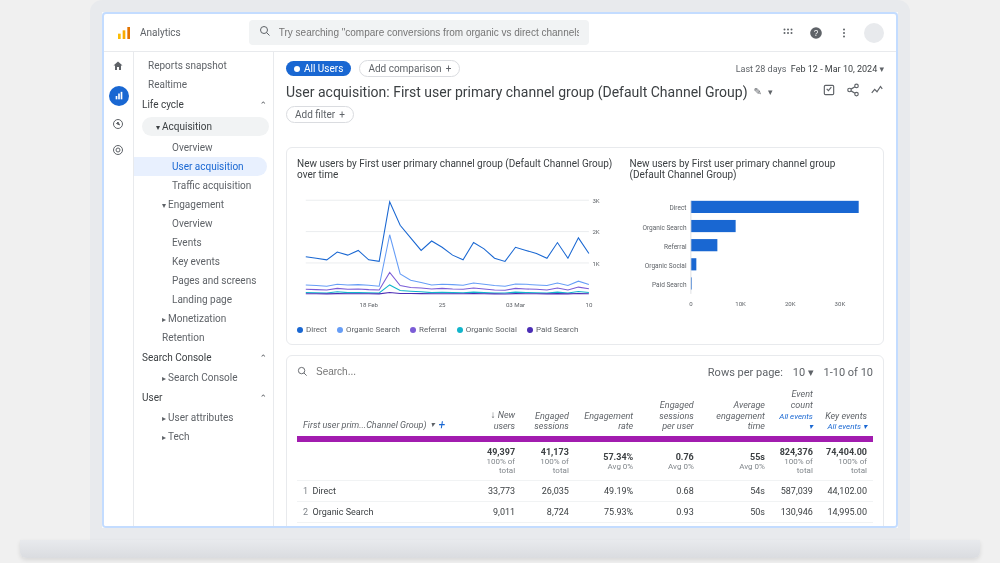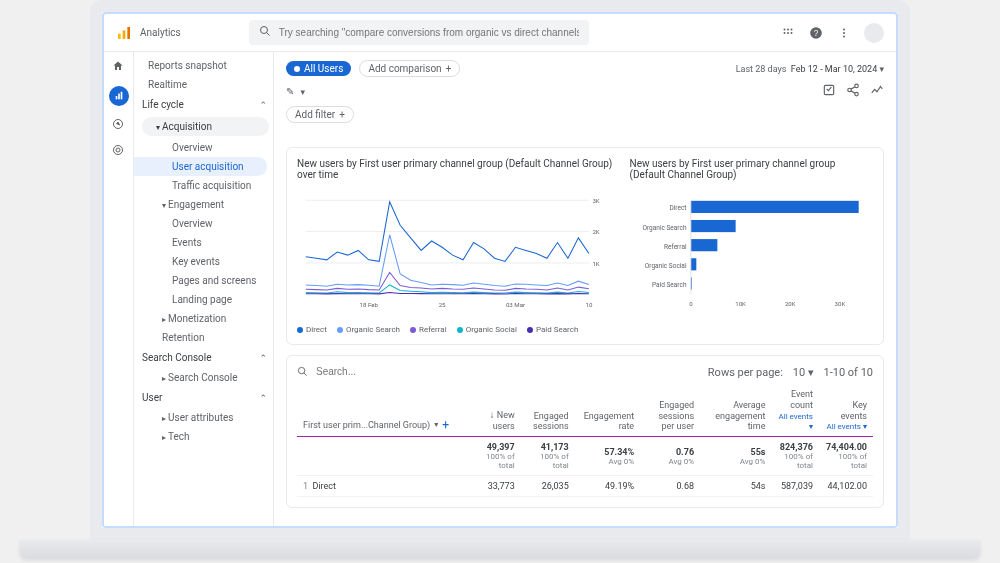--- a/index.html
+++ b/index.html
@@ -49,21 +49,21 @@
 .linechart, .barchart { width: 100%; height: 130px; }
 .legend { display: flex; gap: 10px; font-size: 8px; color: #5f6368; margin-top: 4px; flex-wrap: wrap; }
 .legend-item { display: flex; align-items: center; gap: 3px; }
 .legend-dot { width: 6px; height: 6px; border-radius: 50%; }
 
 .table-controls { display: flex; align-items: center; gap: 8px; font-size: 10px; color: #5f6368; margin-bottom: 6px; }
 .table-search { display: flex; align-items: flex-start; gap: 8px; flex: 0 0 200px; }
 .table-search input { border: none; border-bottom: 1px solid transparent; font-size: 10px; outline: none; width: 100%; }
 .pagination { margin-left: auto; display: flex; gap: 10px; align-items: center; font-size: 11px; }
 table { width: 100%; border-collapse: collapse; font-size: 9px; }
-th { text-align: right; color: #5f6368; font-weight: 400; padding: 4px 6px; border-bottom: 1px solid #a21caf; vertical-align: bottom; line-height: 1.2; }
+th { text-align: right; color: #5f6368; font-weight: 400; padding: 4px 6px; border-bottom: 6px solid #a21caf; vertical-align: bottom; line-height: 1.2; font-style: italic; }
 th:first-child { text-align: left; }
 th .subhead { font-size: 8px; color: #1967d2; }
 td { text-align: right; padding: 5px 6px; color: #3c4043; border-bottom: 1px solid #f1f3f4; }
 td:first-child { text-align: left; }
 .totals-row td { font-weight: 500; }
 .totals-row .subtext { font-weight: 400; color: #80868b; font-size: 8px; display: block; }
 .dim-col-head { display: flex; align-items: center; gap: 4px; }
 .plus-icon { color: #1967d2; font-size: 12px; }
 .sort-arrow { color: #5f6368; font-size: 10px; }
 </style>
@@ -180,20 +180,21 @@
               <span>All Users</span>
             </span>
       <span class="chip outline">
               <span>Add comparison</span>
               <span> +</span>
             </span>
       <span class="date-range"><span>Last 28 days</span>&nbsp;&nbsp;<span style="color:#3c4043">Feb 12 - Mar 10, 2024</span>&nbsp;▾</span>
     </div>
 
     <div class="page-title-row">
+      <span class="page-title">User acquisition: First user primary channel group (Default Channel Group)</span>
       <span style="color:#5f6368;font-size:10px">✎</span>
       <span style="color:#5f6368;font-size:9px">▾</span>
       <div class="title-actions">
         <span><svg width="14" height="14" viewBox="0 0 24 24" fill="none" stroke="#5f6368" stroke-width="2">
                   <rect x="4" y="4" width="16" height="16" rx="2"></rect>
                   <path d="M8 10l3 3 5-6"></path>
                 </svg></span>
         <span><svg width="14" height="14" viewBox="0 0 24 24" fill="none" stroke="#5f6368" stroke-width="2">
                   <circle cx="18" cy="5" r="3"></circle>
                   <circle cx="6" cy="12" r="3"></circle>
@@ -315,20 +316,30 @@
                 <tr>
                   <td><span style="color:#80868b">1</span>&nbsp;&nbsp;Direct</td>
                   <td>33,773</td>
                   <td>26,035</td>
                   <td>49.19%</td>
                   <td>0.68</td>
                   <td>54s</td>
                   <td>587,039</td>
                   <td>44,102.00</td>
                 </tr>
+                <tr>
+                  <td><span style="color:#80868b">2</span>&nbsp;&nbsp;Organic Search</td>
+                  <td>9,011</td>
+                  <td>8,724</td>
+                  <td>75.93%</td>
+                  <td>0.93</td>
+                  <td>50s</td>
+                  <td>130,946</td>
+                  <td>14,995.00</td>
+                </tr>
               </tbody>
       </table>
     </div>
 
   </div>
 </div>
 
 </div>
 </div>
 <div class="laptop-base"></div>

